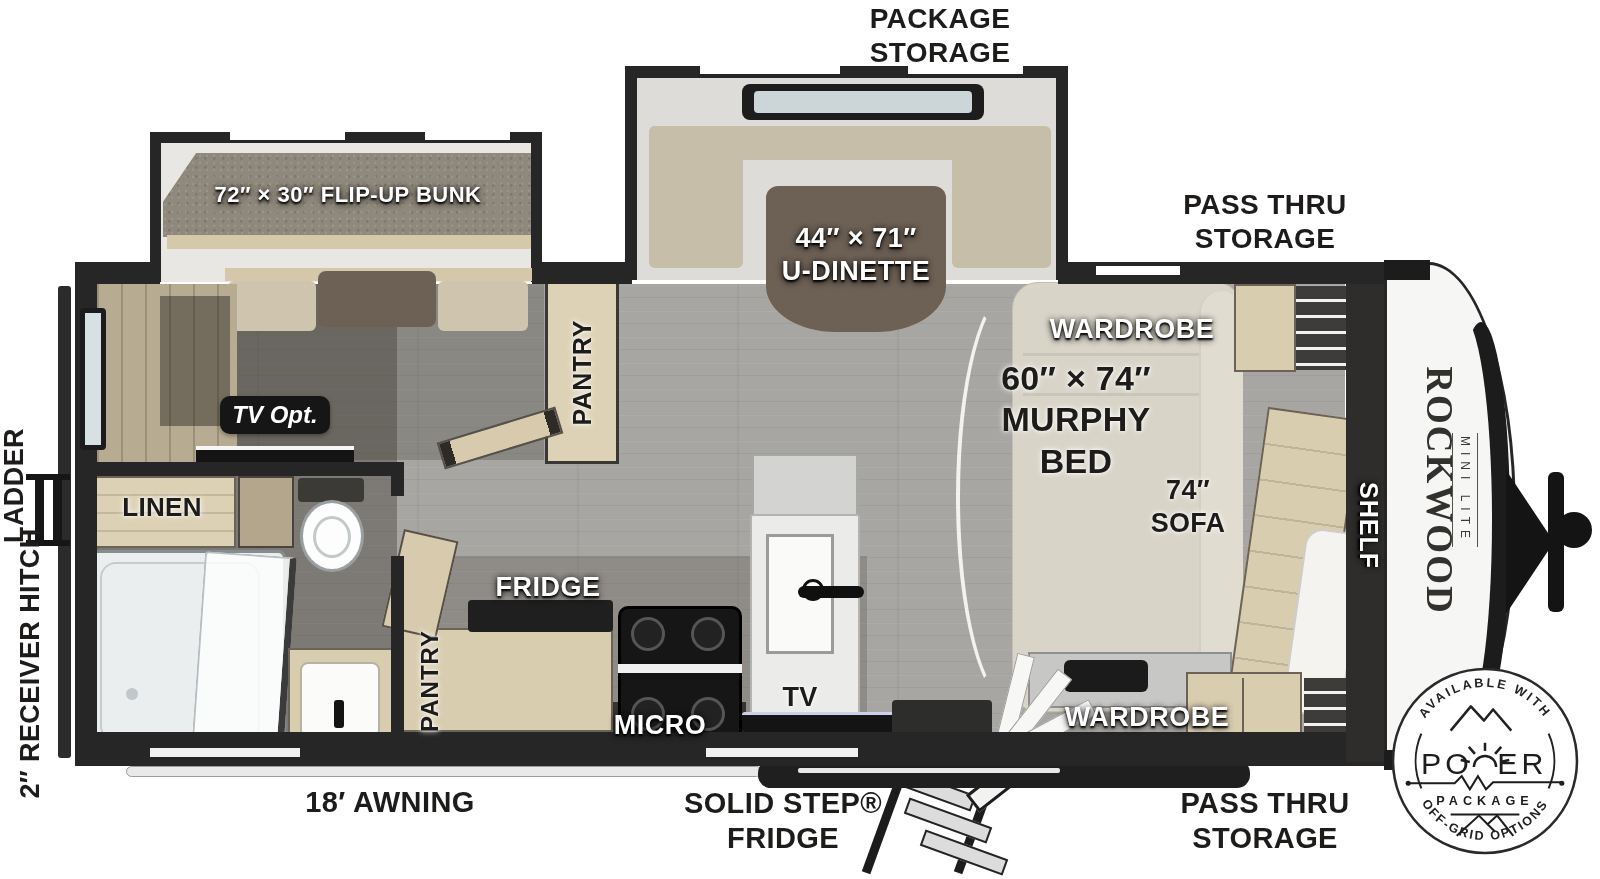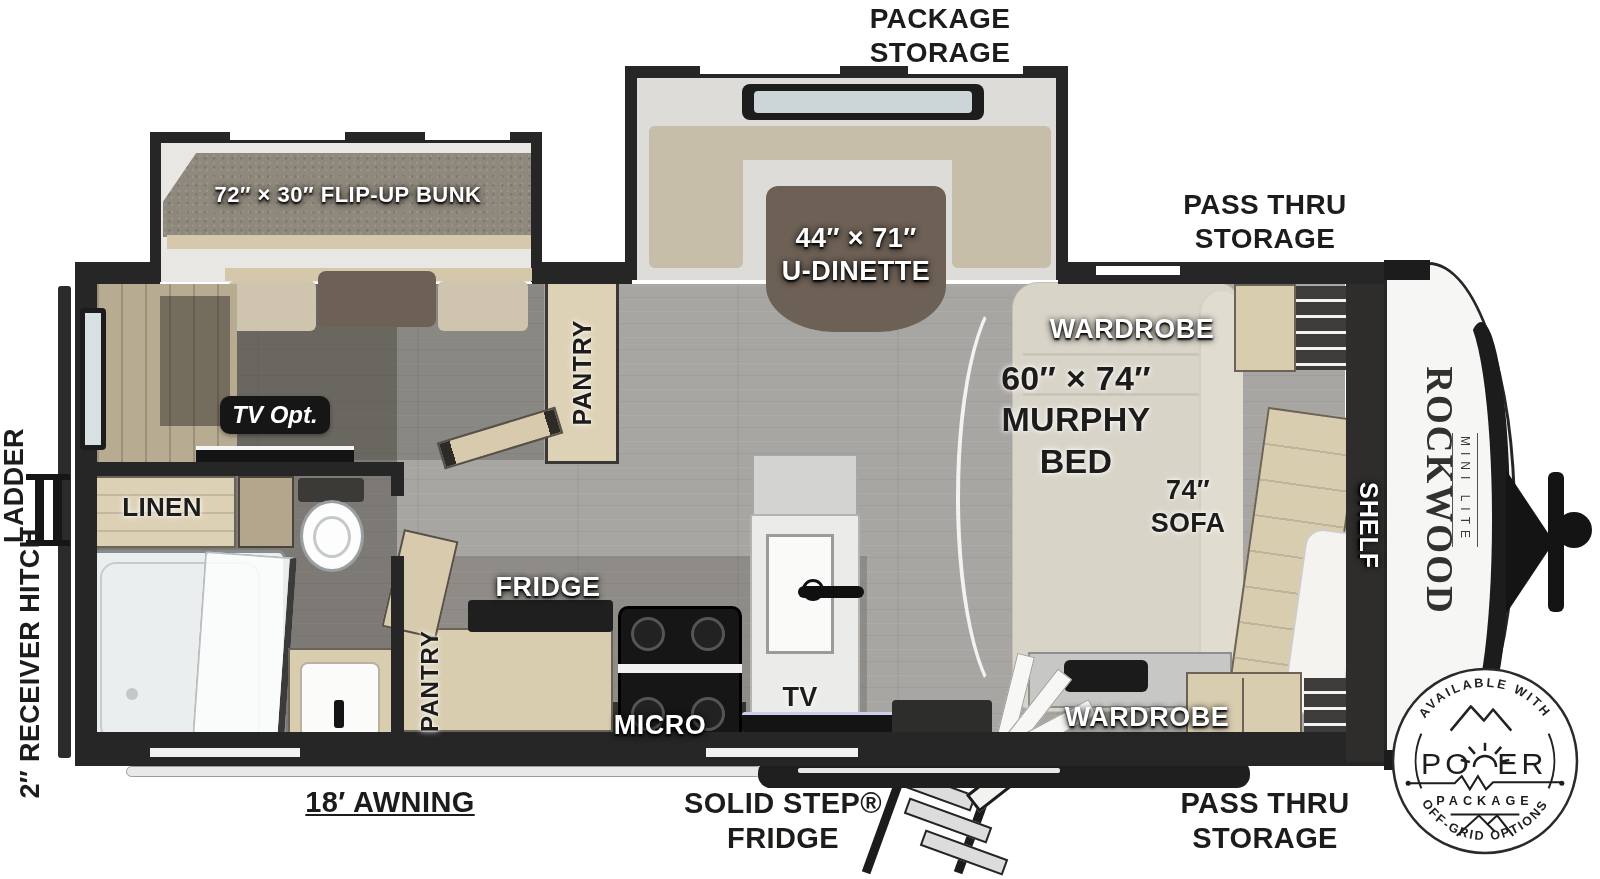--- a/index.html
+++ b/index.html
@@ -217,21 +217,21 @@
     <span style="transform:rotate(90deg);font-size:12px;letter-spacing:6px;color:#3c3a37;border-top:1px solid #55534f;border-bottom:1px solid #55534f;padding:5px 3px;">MINI LITE</span>
   </div>
   <div class="abs" style="left:1506px;top:470px;width:48px;height:144px;background:#141414;clip-path:polygon(0 0,100% 50%,0 100%);z-index:6;"></div>
   <div class="abs" style="left:1548px;top:472px;width:16px;height:140px;background:#141414;border-radius:6px;z-index:6;"></div>
   <div class="abs" style="left:1556px;top:512px;width:36px;height:36px;background:#141414;border-radius:50%;z-index:6;"></div>
 
   <div class="abs" style="left:126px;top:766px;width:636px;height:11px;background:#e9e9e9;border:1px solid #9c9c9a;border-radius:6px;z-index:4;"></div>
   <div class="abs" style="left:758px;top:760px;width:492px;height:28px;background:#1f1f1f;border-radius:13px;z-index:4;"></div>
   <div class="abs" style="left:798px;top:768px;width:262px;height:5px;background:#e8e8e8;border-radius:2px;z-index:5;"></div>
 
-  <div class="abs lo" style="left:245px;top:786px;width:290px;font-size:29px;text-decoration:underline;">18′ AWNING</div>
+  <div class="abs lo" style="left:245px;top:786px;width:290px;font-size:29px;">18′ AWNING</div>
   <div class="abs lo ml" style="left:658px;top:786px;width:250px;font-size:29px;">SOLID STEP®
 FRIDGE</div>
   <div class="abs lo ml" style="left:1138px;top:786px;width:254px;font-size:29px;">PASS THRU
 STORAGE</div>
 
   <svg class="abs" style="left:1390px;top:666px;z-index:9;" width="190" height="190" viewBox="0 0 188 188">
     <circle cx="94" cy="94" r="91" fill="#ffffff" stroke="#2a2a2a" stroke-width="2.5"></circle>
     <defs>
       <path id="arcTop" d="M 26,69 A 72,72 0 0 1 162,69"></path>
       <path id="arcBot" d="M 24,117 A 72,72 0 0 0 164,117"></path>

